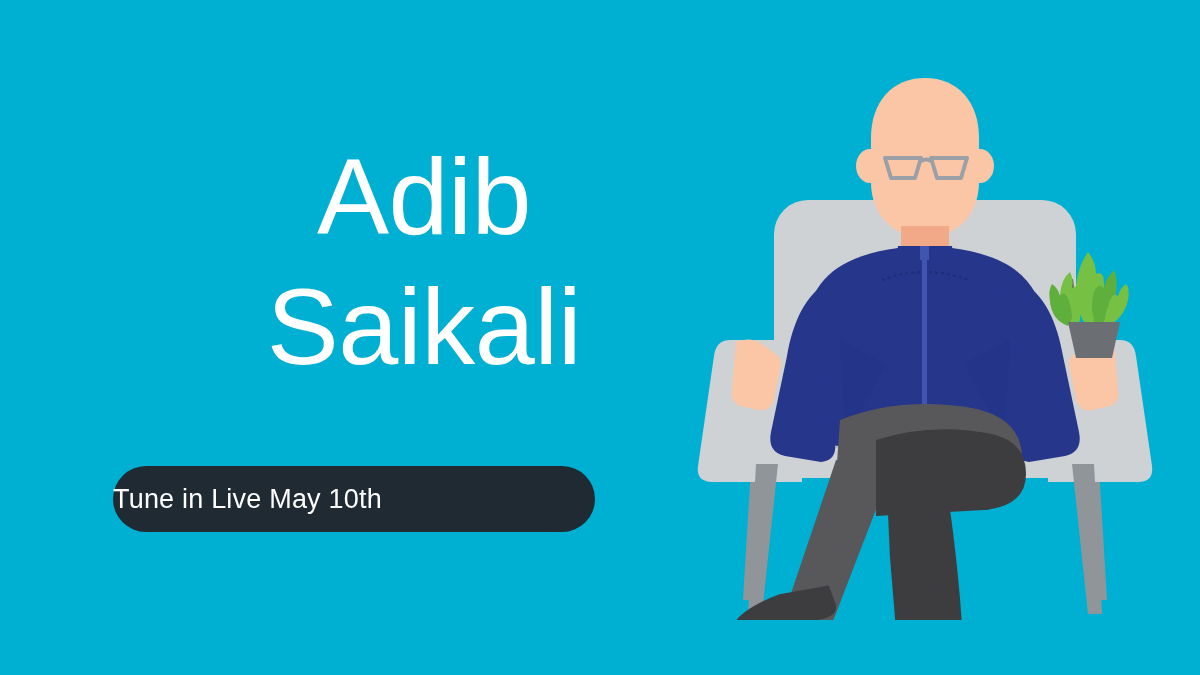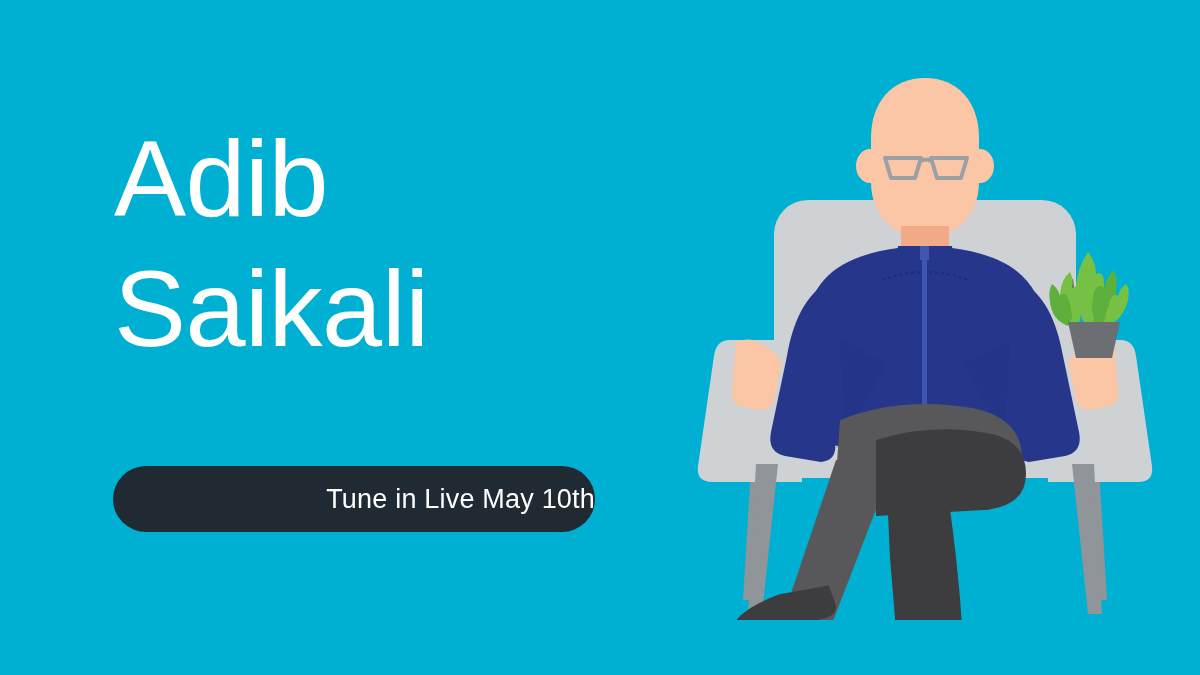--- a/index.html
+++ b/index.html
@@ -14,44 +14,45 @@
     overflow: hidden;
     background: #00b0d3;
     font-family: "Liberation Sans", sans-serif;
     -webkit-font-smoothing: antialiased;
   }
 
   
   .speaker-name {
     position: absolute;
     left: 114px;
-    top: 114px;
+    top: 132px;
     width: 620px;
     color: #ffffff;
     font-family: "Liberation Sans", sans-serif;
     font-size: 108px;
     font-weight: 300;
     line-height: 1.20;
     letter-spacing: -0.5px;
     white-space: pre-line;
+    text-align: center;
   }
 
   .cta-button {
     position: absolute;
     left: 113px;
     top: 466px;
     width: 482px;
     height: 66px;
     background: #202a33;
     border-radius: 33px;
     border: none;
     padding: 0;
     display: flex;
     align-items: center;
-    justify-content: flex-end;
+    justify-content: flex-start;
     cursor: pointer;
   }
   .cta-button-label {
     color: #ffffff;
     font-family: "Liberation Sans", sans-serif;
     font-size: 27px;
     font-weight: 400;
     letter-spacing: 0.2px;
     line-height: 1;
   }

